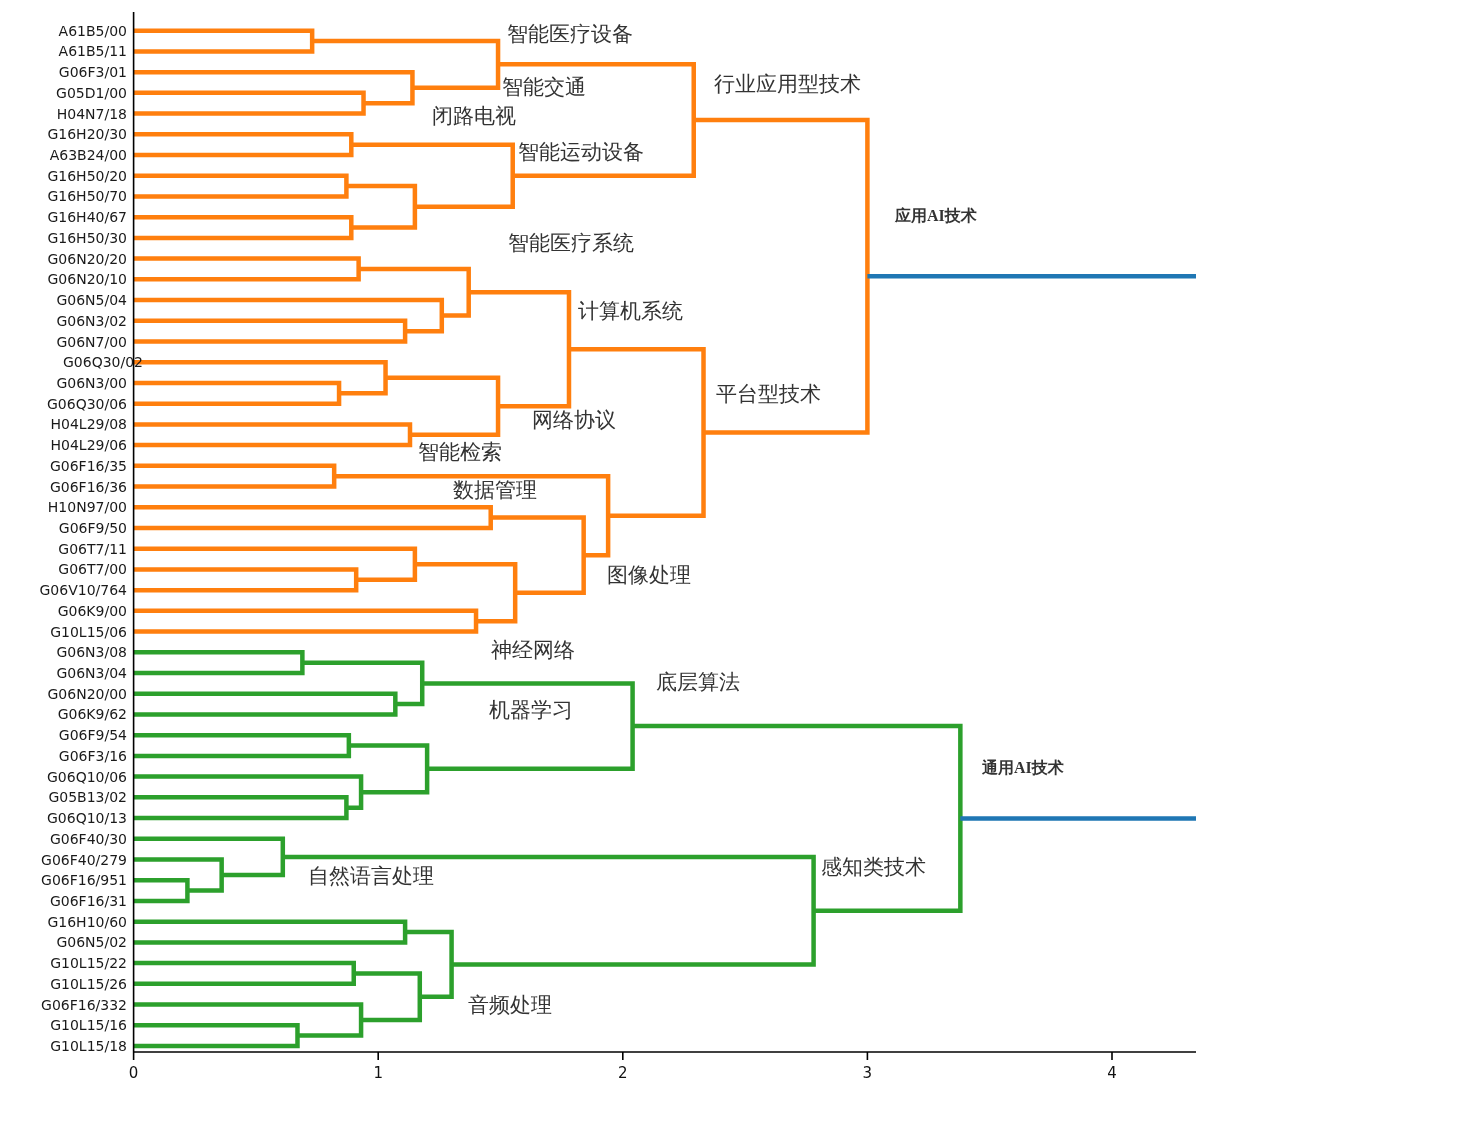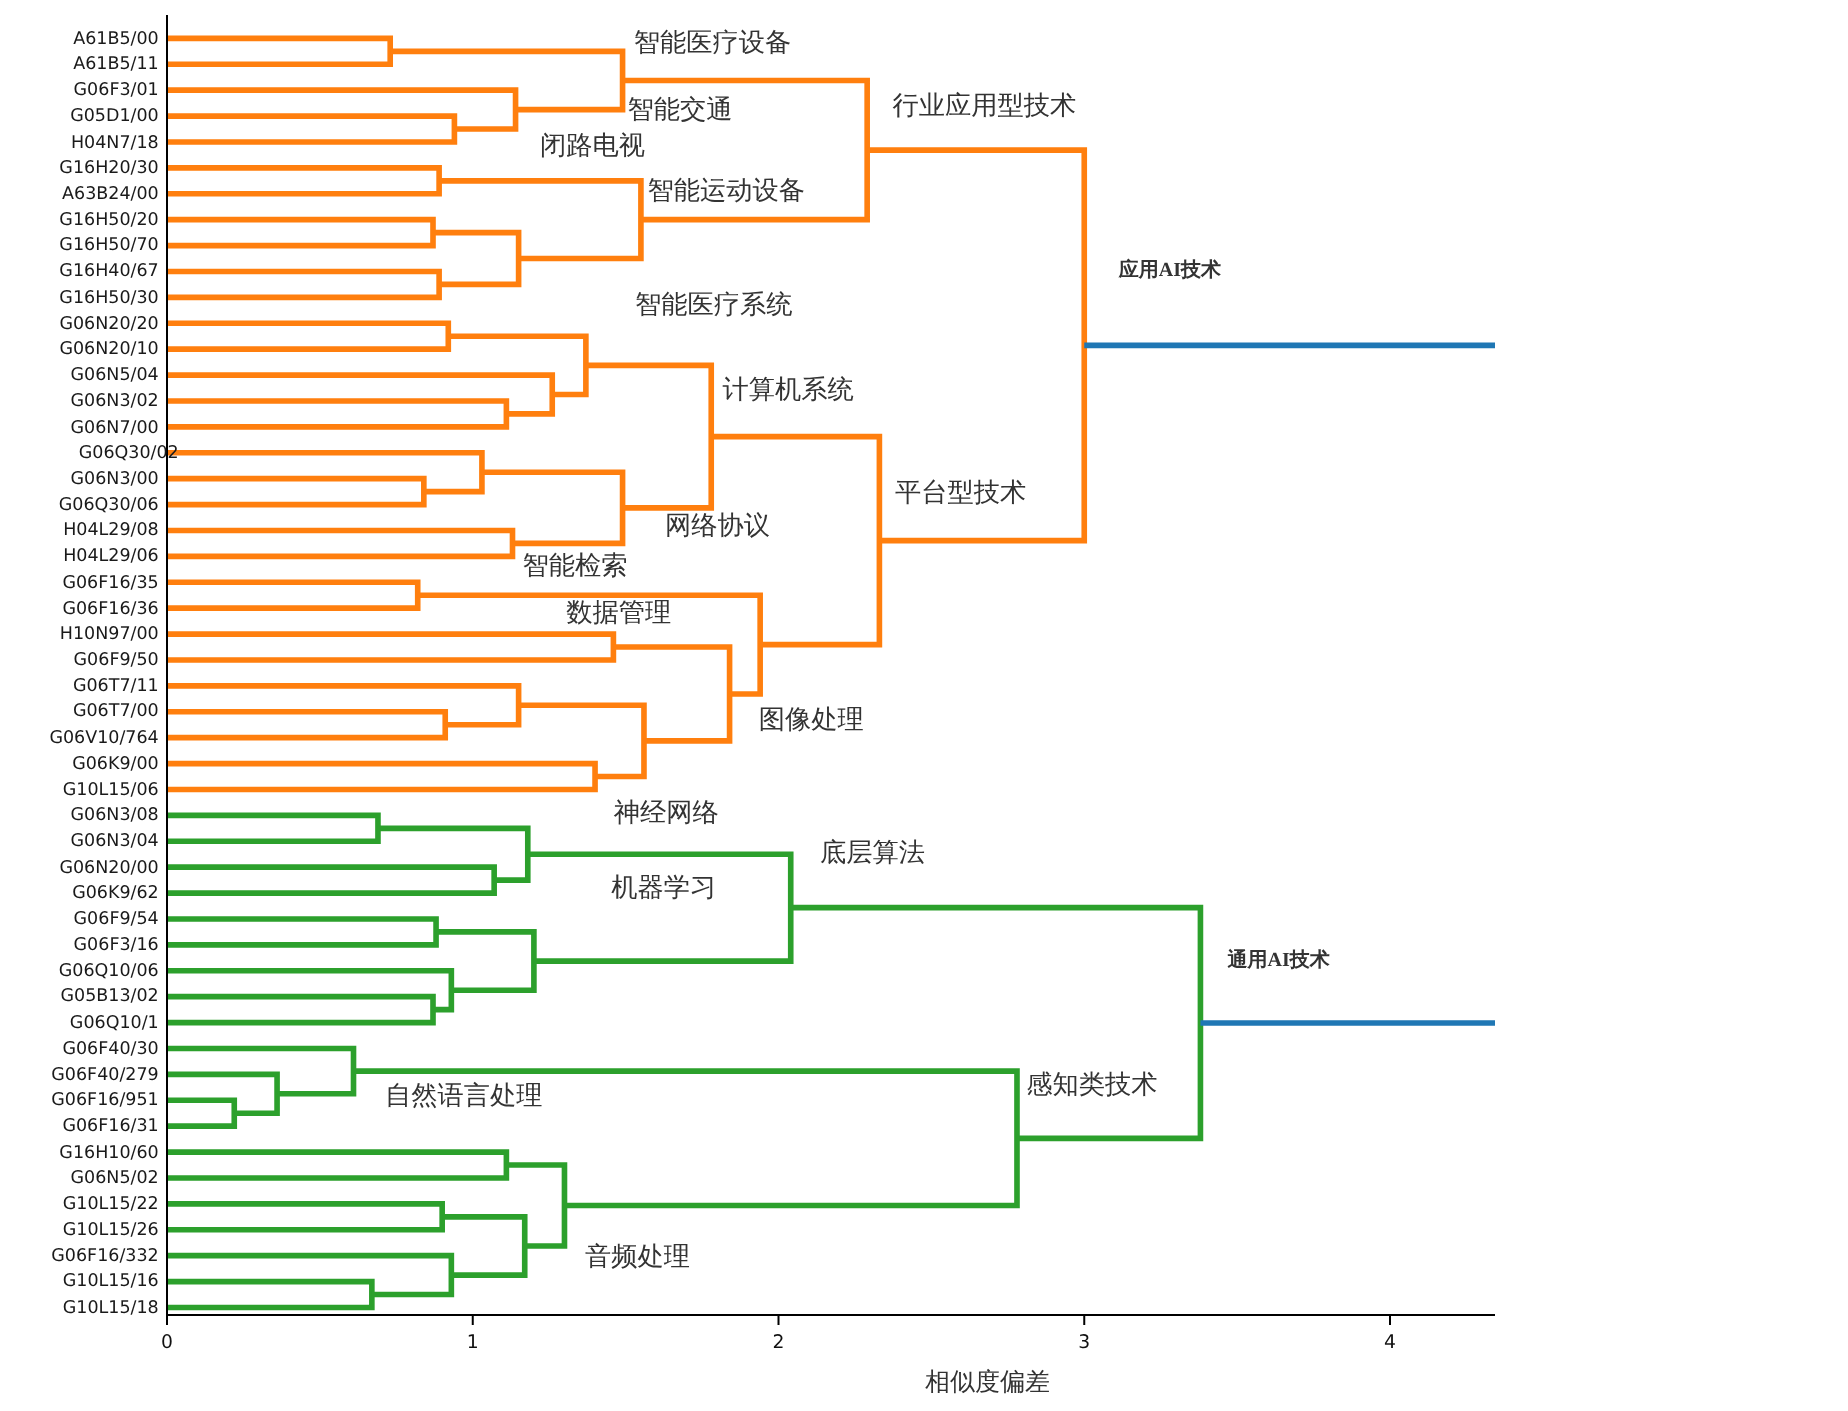--- a/index.html
+++ b/index.html
@@ -111,21 +111,21 @@
       <div class="leaf-label" style="top: 600.86px;">G06K9/00</div>
       <div class="leaf-label" style="top: 621.58px;">G10L15/06</div>
       <div class="leaf-label" style="top: 642.3px;">G06N3/08</div>
       <div class="leaf-label" style="top: 663.02px;">G06N3/04</div>
       <div class="leaf-label" style="top: 683.74px;">G06N20/00</div>
       <div class="leaf-label" style="top: 704.46px;">G06K9/62</div>
       <div class="leaf-label" style="top: 725.18px;">G06F9/54</div>
       <div class="leaf-label" style="top: 745.9px;">G06F3/16</div>
       <div class="leaf-label" style="top: 766.62px;">G06Q10/06</div>
       <div class="leaf-label" style="top: 787.34px;">G05B13/02</div>
-      <div class="leaf-label" style="top: 808.06px;">G06Q10/1</div>
+      <div class="leaf-label" style="top: 808.06px;">G06Q10/13</div>
       <div class="leaf-label" style="top: 828.78px;">G06F40/30</div>
       <div class="leaf-label" style="top: 849.5px;">G06F40/279</div>
       <div class="leaf-label" style="top: 870.22px;">G06F16/951</div>
       <div class="leaf-label" style="top: 890.94px;">G06F16/31</div>
       <div class="leaf-label" style="top: 911.66px;">G16H10/60</div>
       <div class="leaf-label" style="top: 932.38px;">G06N5/02</div>
       <div class="leaf-label" style="top: 953.1px;">G10L15/22</div>
       <div class="leaf-label" style="top: 973.82px;">G10L15/26</div>
       <div class="leaf-label" style="top: 994.54px;">G06F16/332</div>
       <div class="leaf-label" style="top: 1015.26px;">G10L15/16</div>
@@ -154,14 +154,13 @@
       <div class="annotation" style="left: 468px; top: 991px;">音频处理</div>
     </div>
   <div id="tick-labels">
       <div class="tick-label" style="left: 113.6px; top: 1064px;">0</div>
       <div class="tick-label" style="left: 358.2px; top: 1064px;">1</div>
       <div class="tick-label" style="left: 602.8px; top: 1064px;">2</div>
       <div class="tick-label" style="left: 847.4px; top: 1064px;">3</div>
       <div class="tick-label" style="left: 1092px; top: 1064px;">4</div>
       <div class="tick-label" style="left: 1336.6px; top: 1064px;">5</div>
     </div>
-  <div class="axis-title" style="left:640px;top:1092px;">相似度偏差</div>
 </div>
 
 </body></html>

